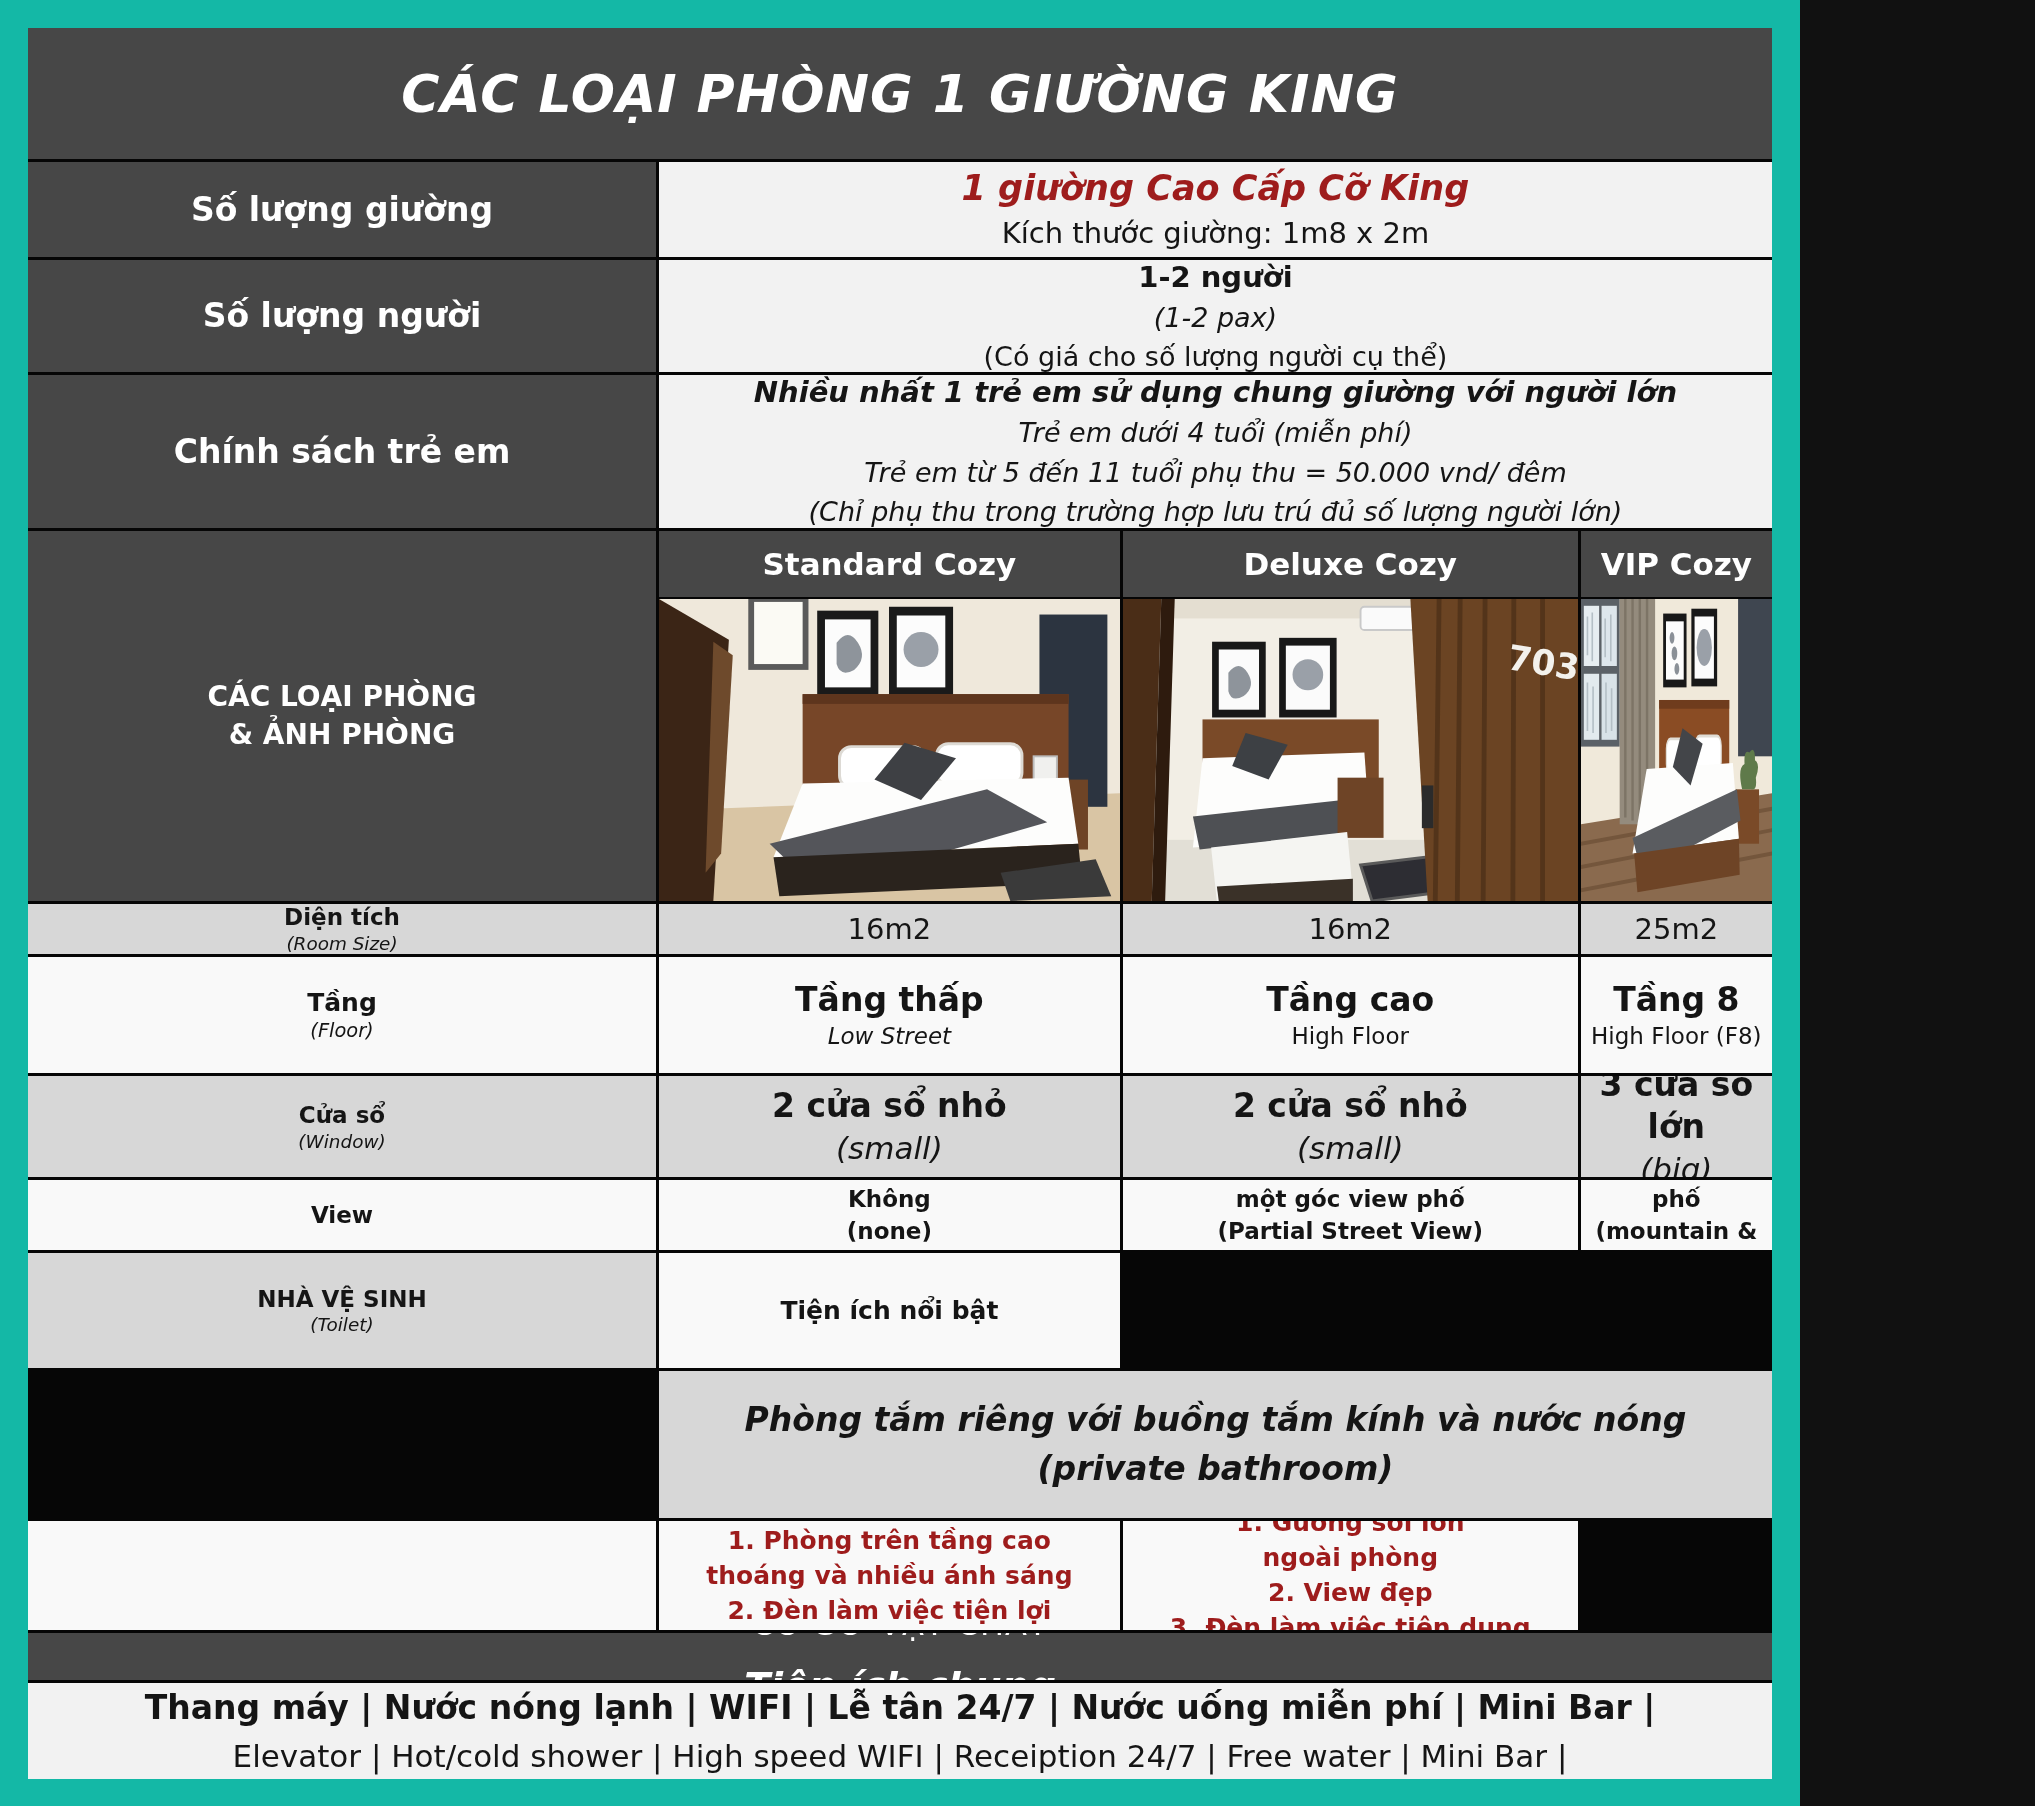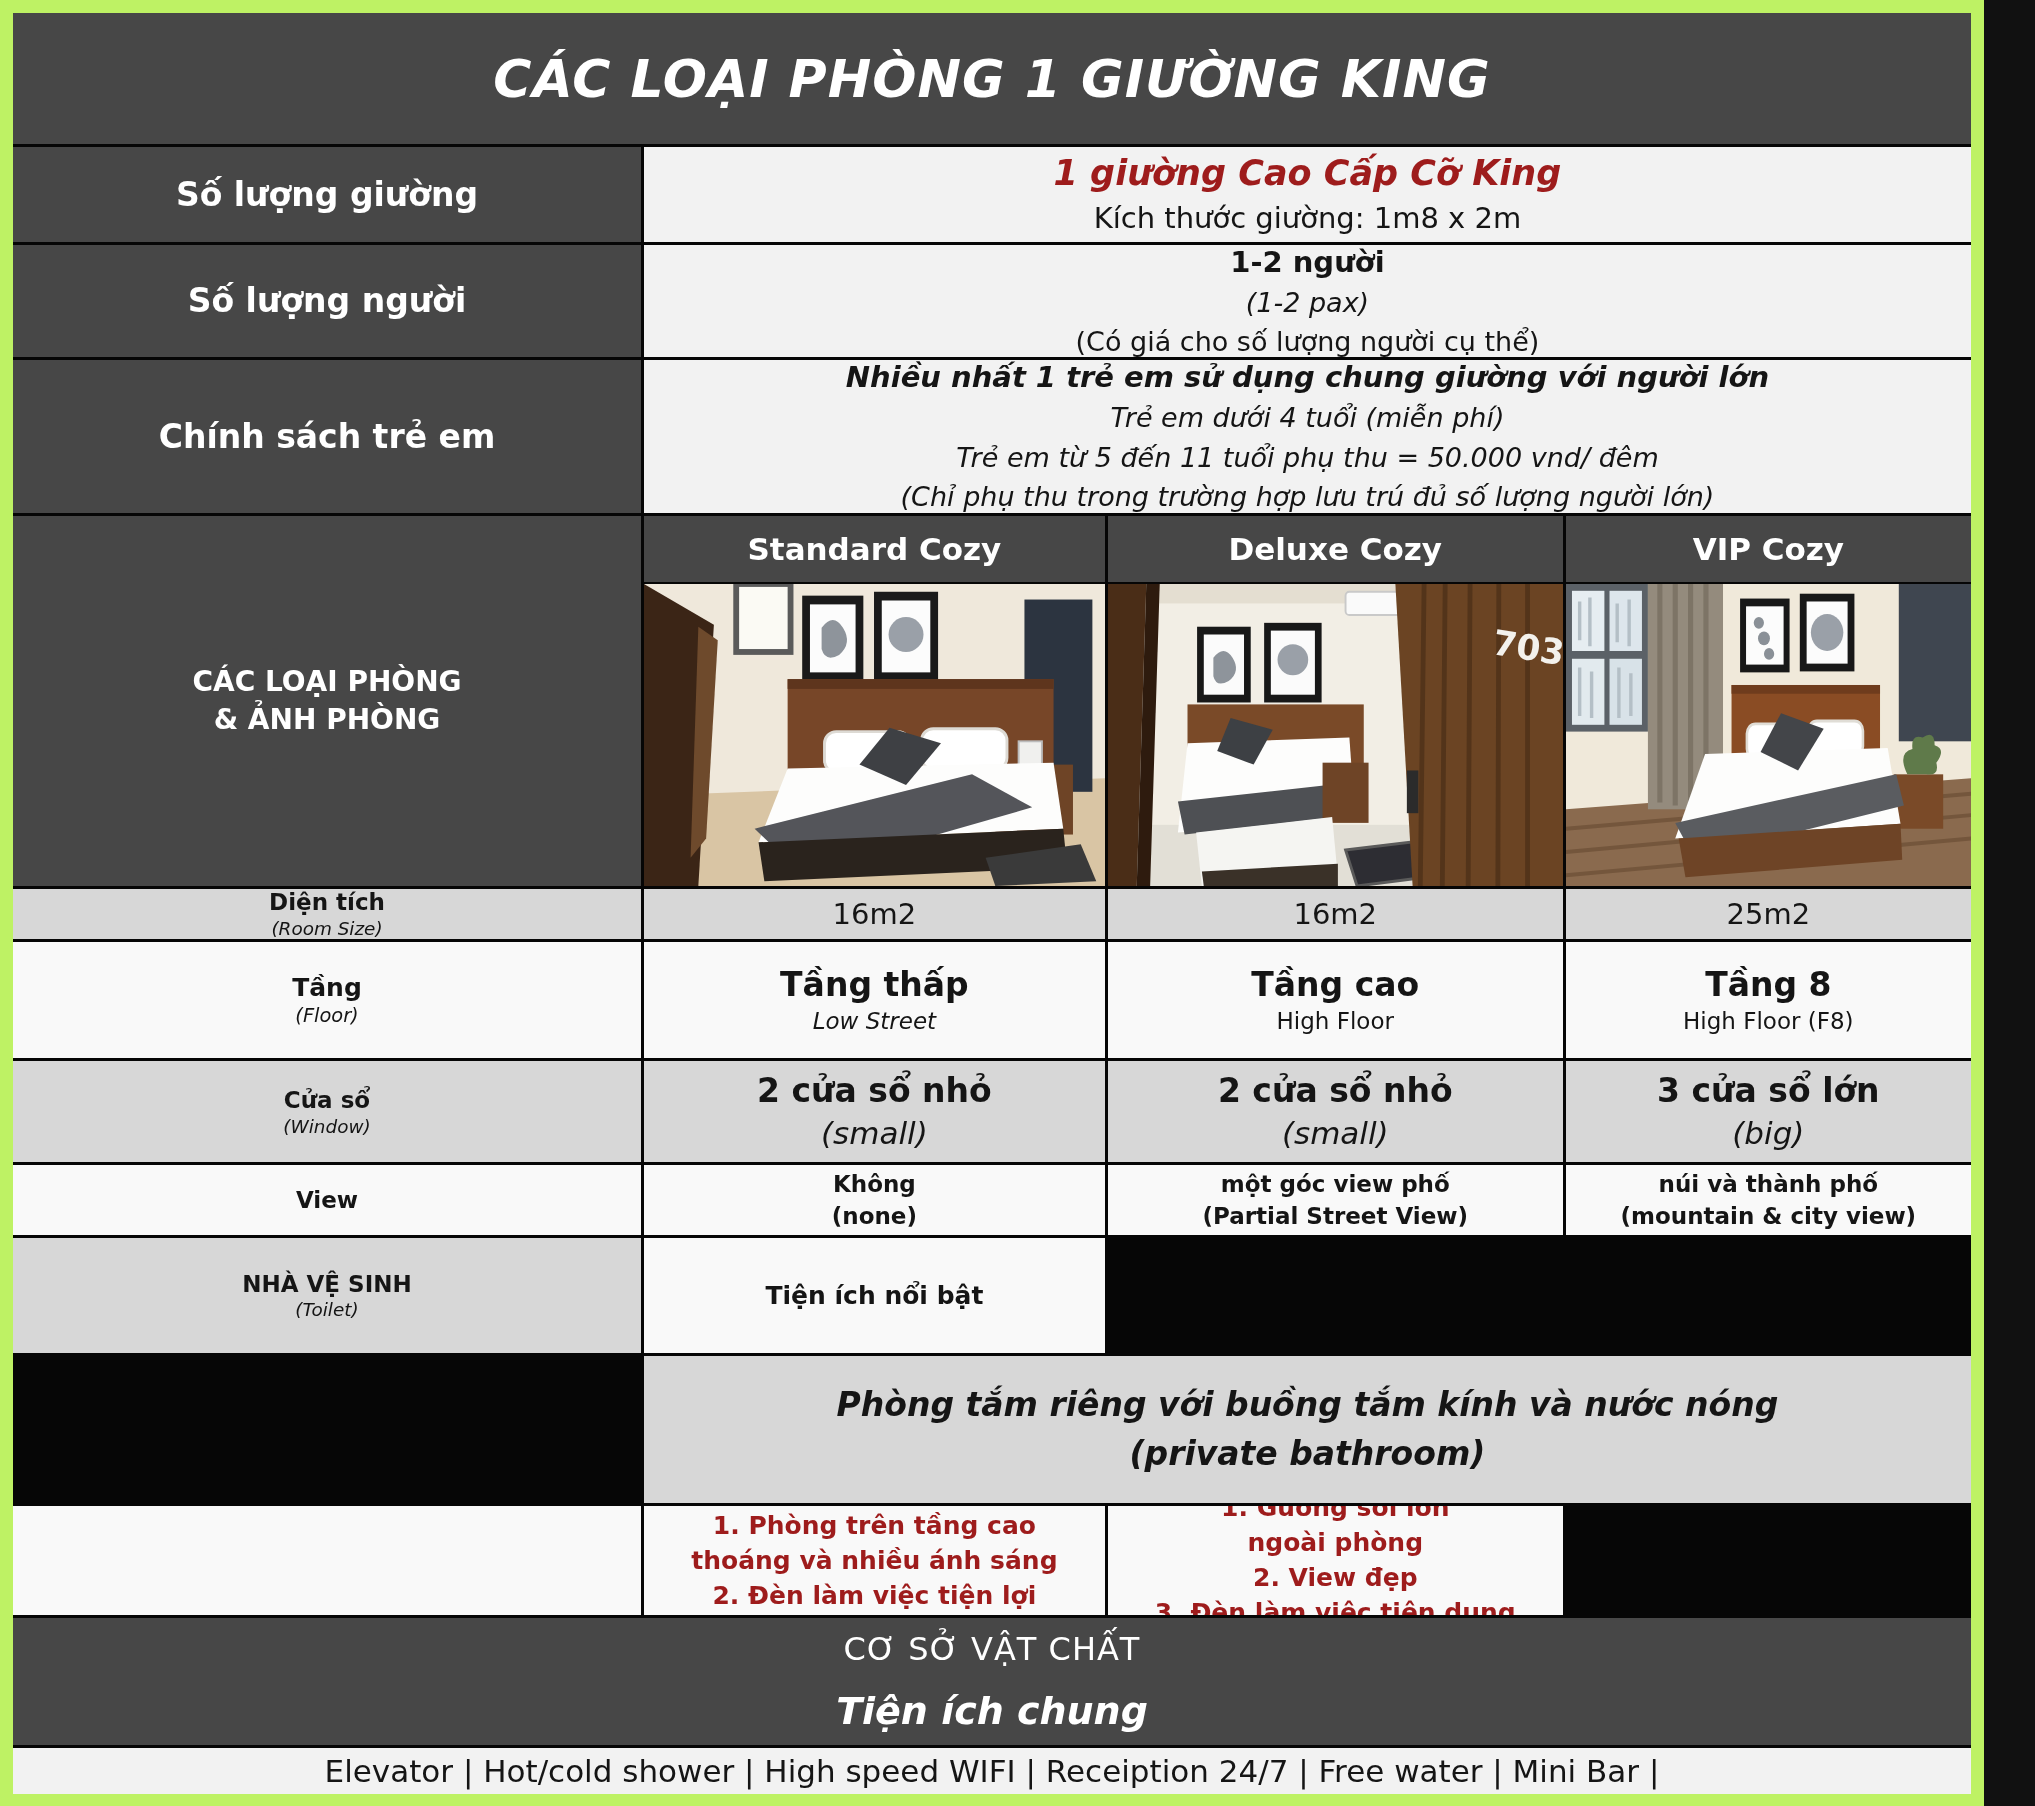--- a/index.html
+++ b/index.html
@@ -1,22 +1,22 @@
 <!DOCTYPE html>
 <html><head>
 <meta charset="utf-8">
 <style>
   * { margin:0; padding:0; box-sizing:border-box; }
   html,body { background:#111; }
   body { font-family:"DejaVu Sans", sans-serif; }
 
   .poster{
-    width:1984px; height:1807px;
-    background:#bef264;
-    padding:13px;
+    width:1800px; height:1807px;
+    background:#14b8a6;
+    padding:28px;
     position:relative;
   }
   .grid{
     width:100%; height:100%;
     display:grid;
     grid-template-columns:628px 461px 455px 1fr;
     grid-template-rows:131px 95px 112px 153px 66px 302px 50px 116px 101px 70px 115px 147px 109px 1fr;
     gap:2.9px;
     background:#060606;
   }
@@ -304,18 +304,19 @@
       <div class="feature-line">2. View đẹp</div>
       <div class="feature-line">3. Đèn làm việc tiện dụng</div>
     </div>
 
     <div class="cell dark facilities-band">
       <div class="facilities-title">CƠ SỞ VẬT CHẤT</div>
       <div class="facilities-sub">Tiện ích chung</div>
     </div>
 
     <div class="cell light amenities-band">
+      <div class="amen-vi">Thang máy | Nước nóng lạnh | WIFI | Lễ tân 24/7 | Nước uống miễn phí | Mini Bar |</div>
       <div class="amen-en">Elevator | Hot/cold shower | High speed WIFI | Receiption 24/7 | Free water | Mini Bar |</div>
     </div>
 
   </div>
 </div>
 
 
 </body></html>

